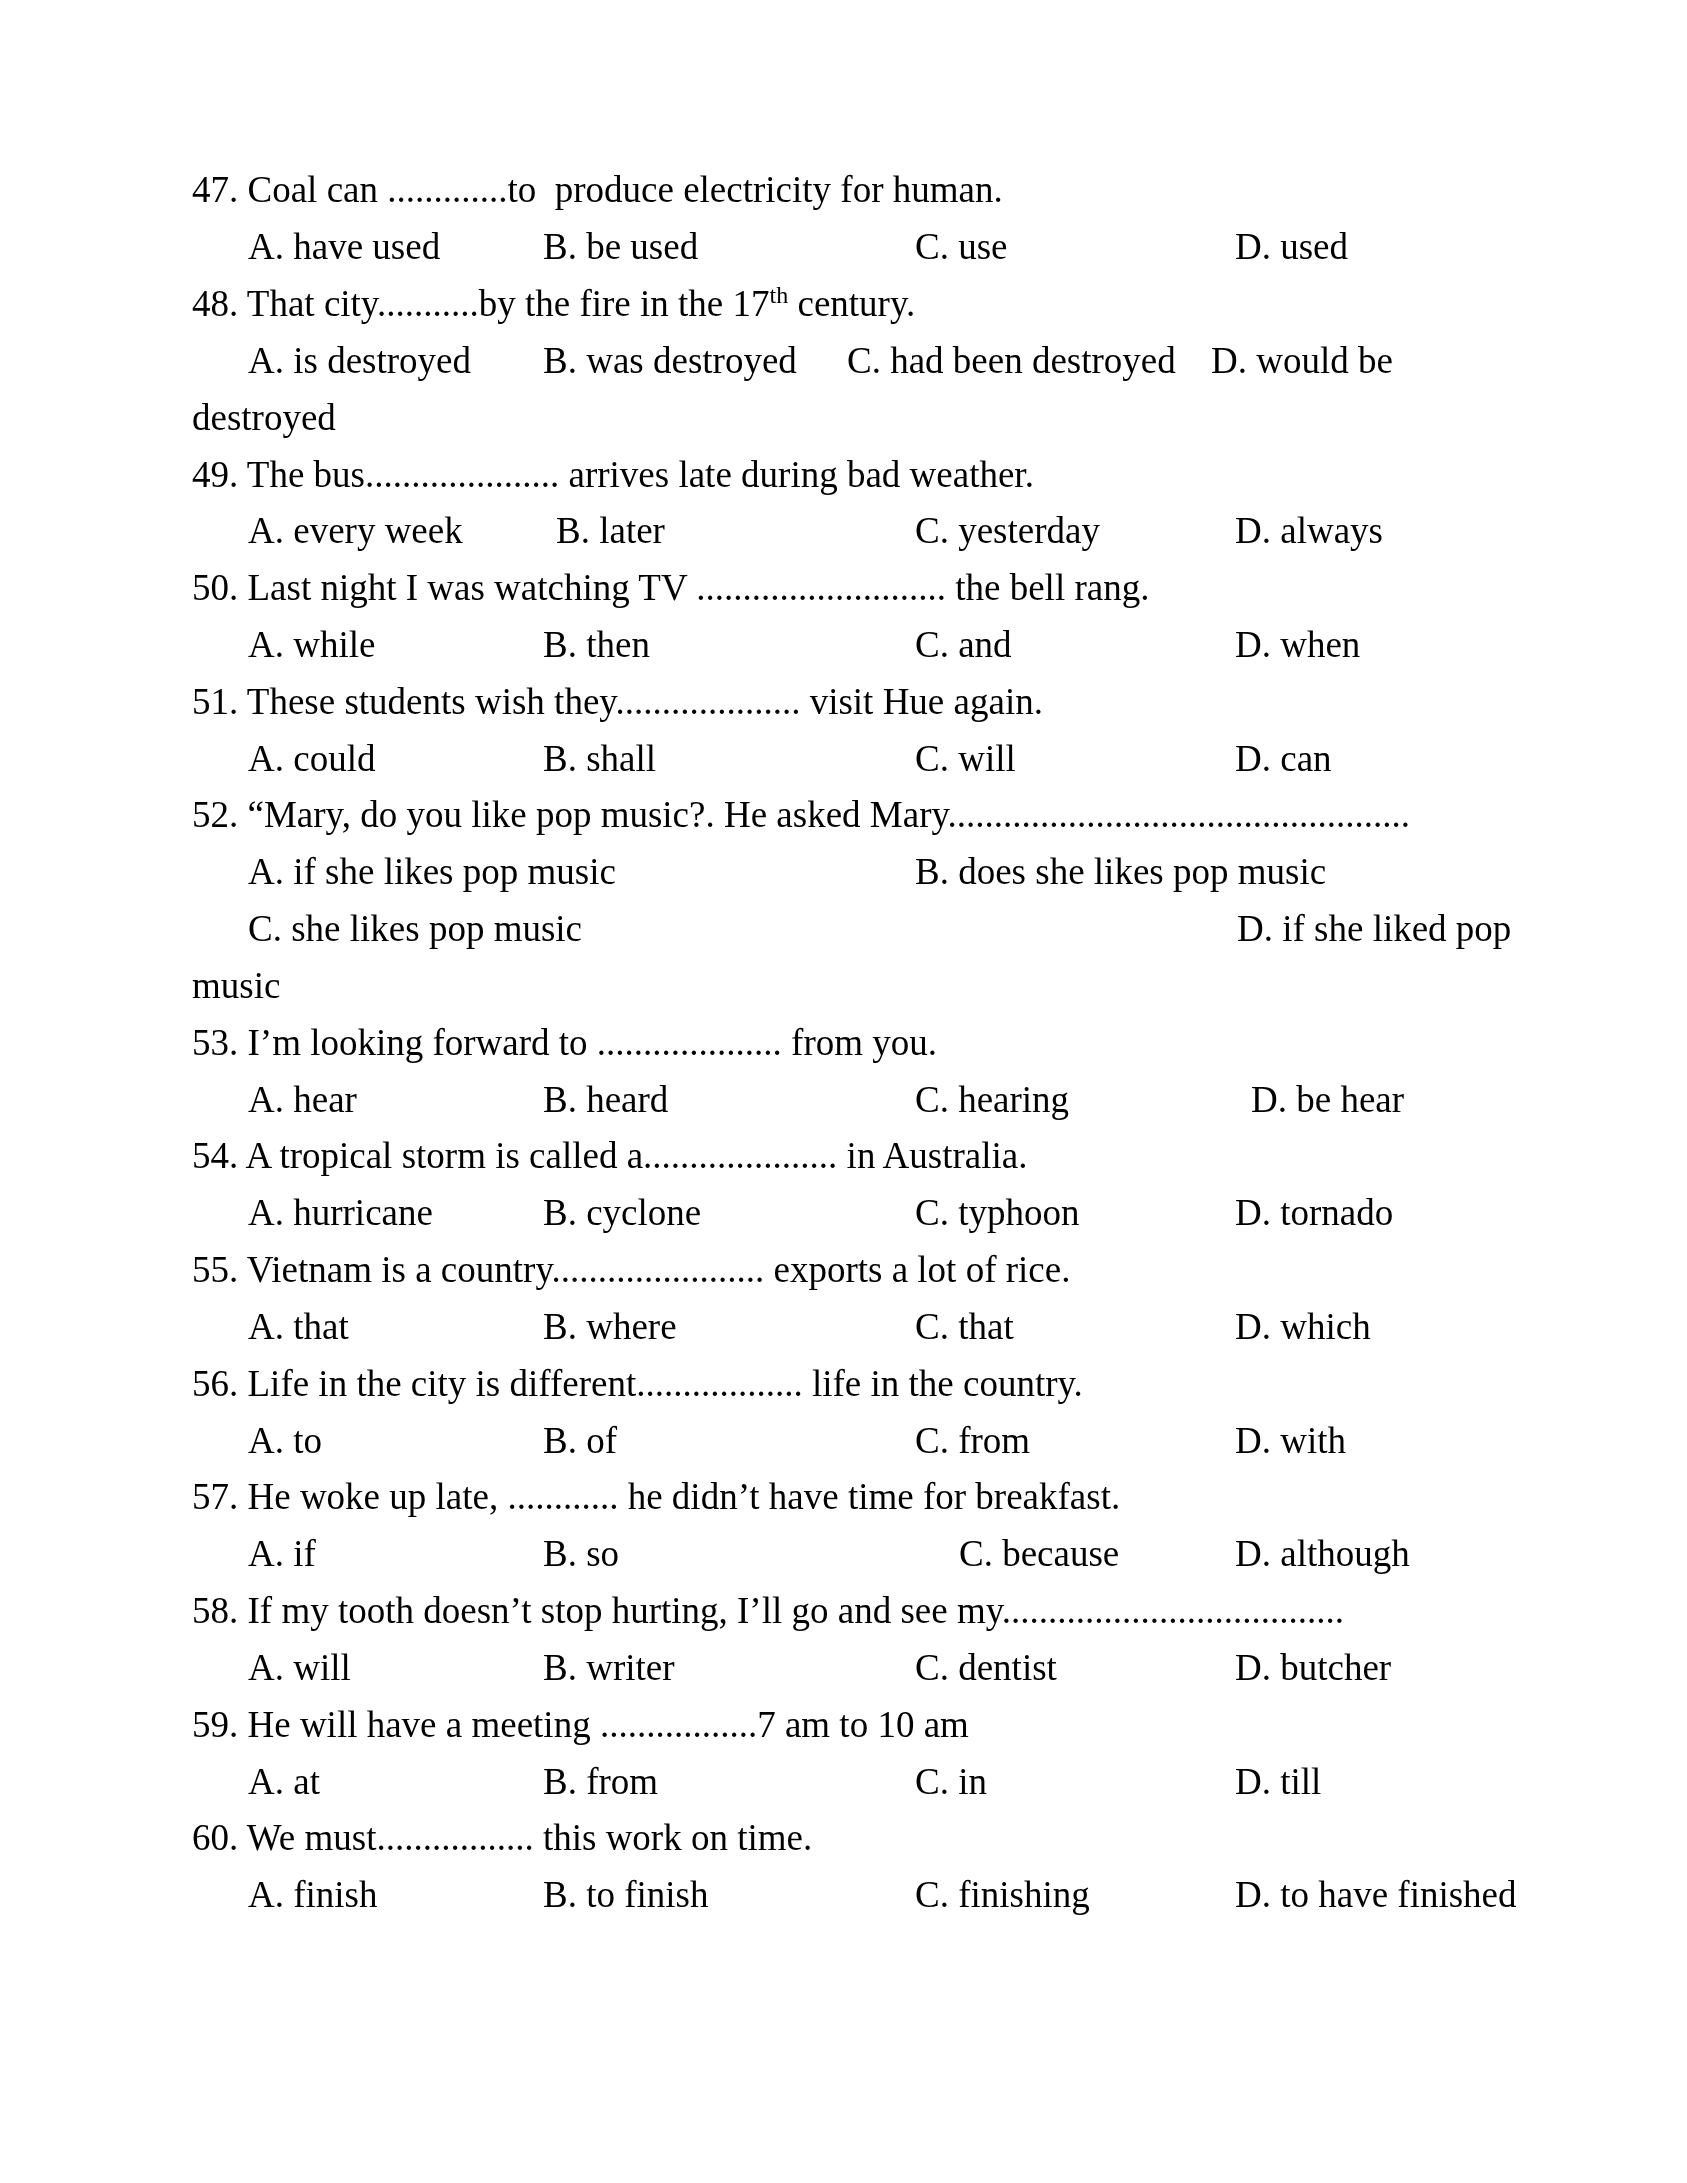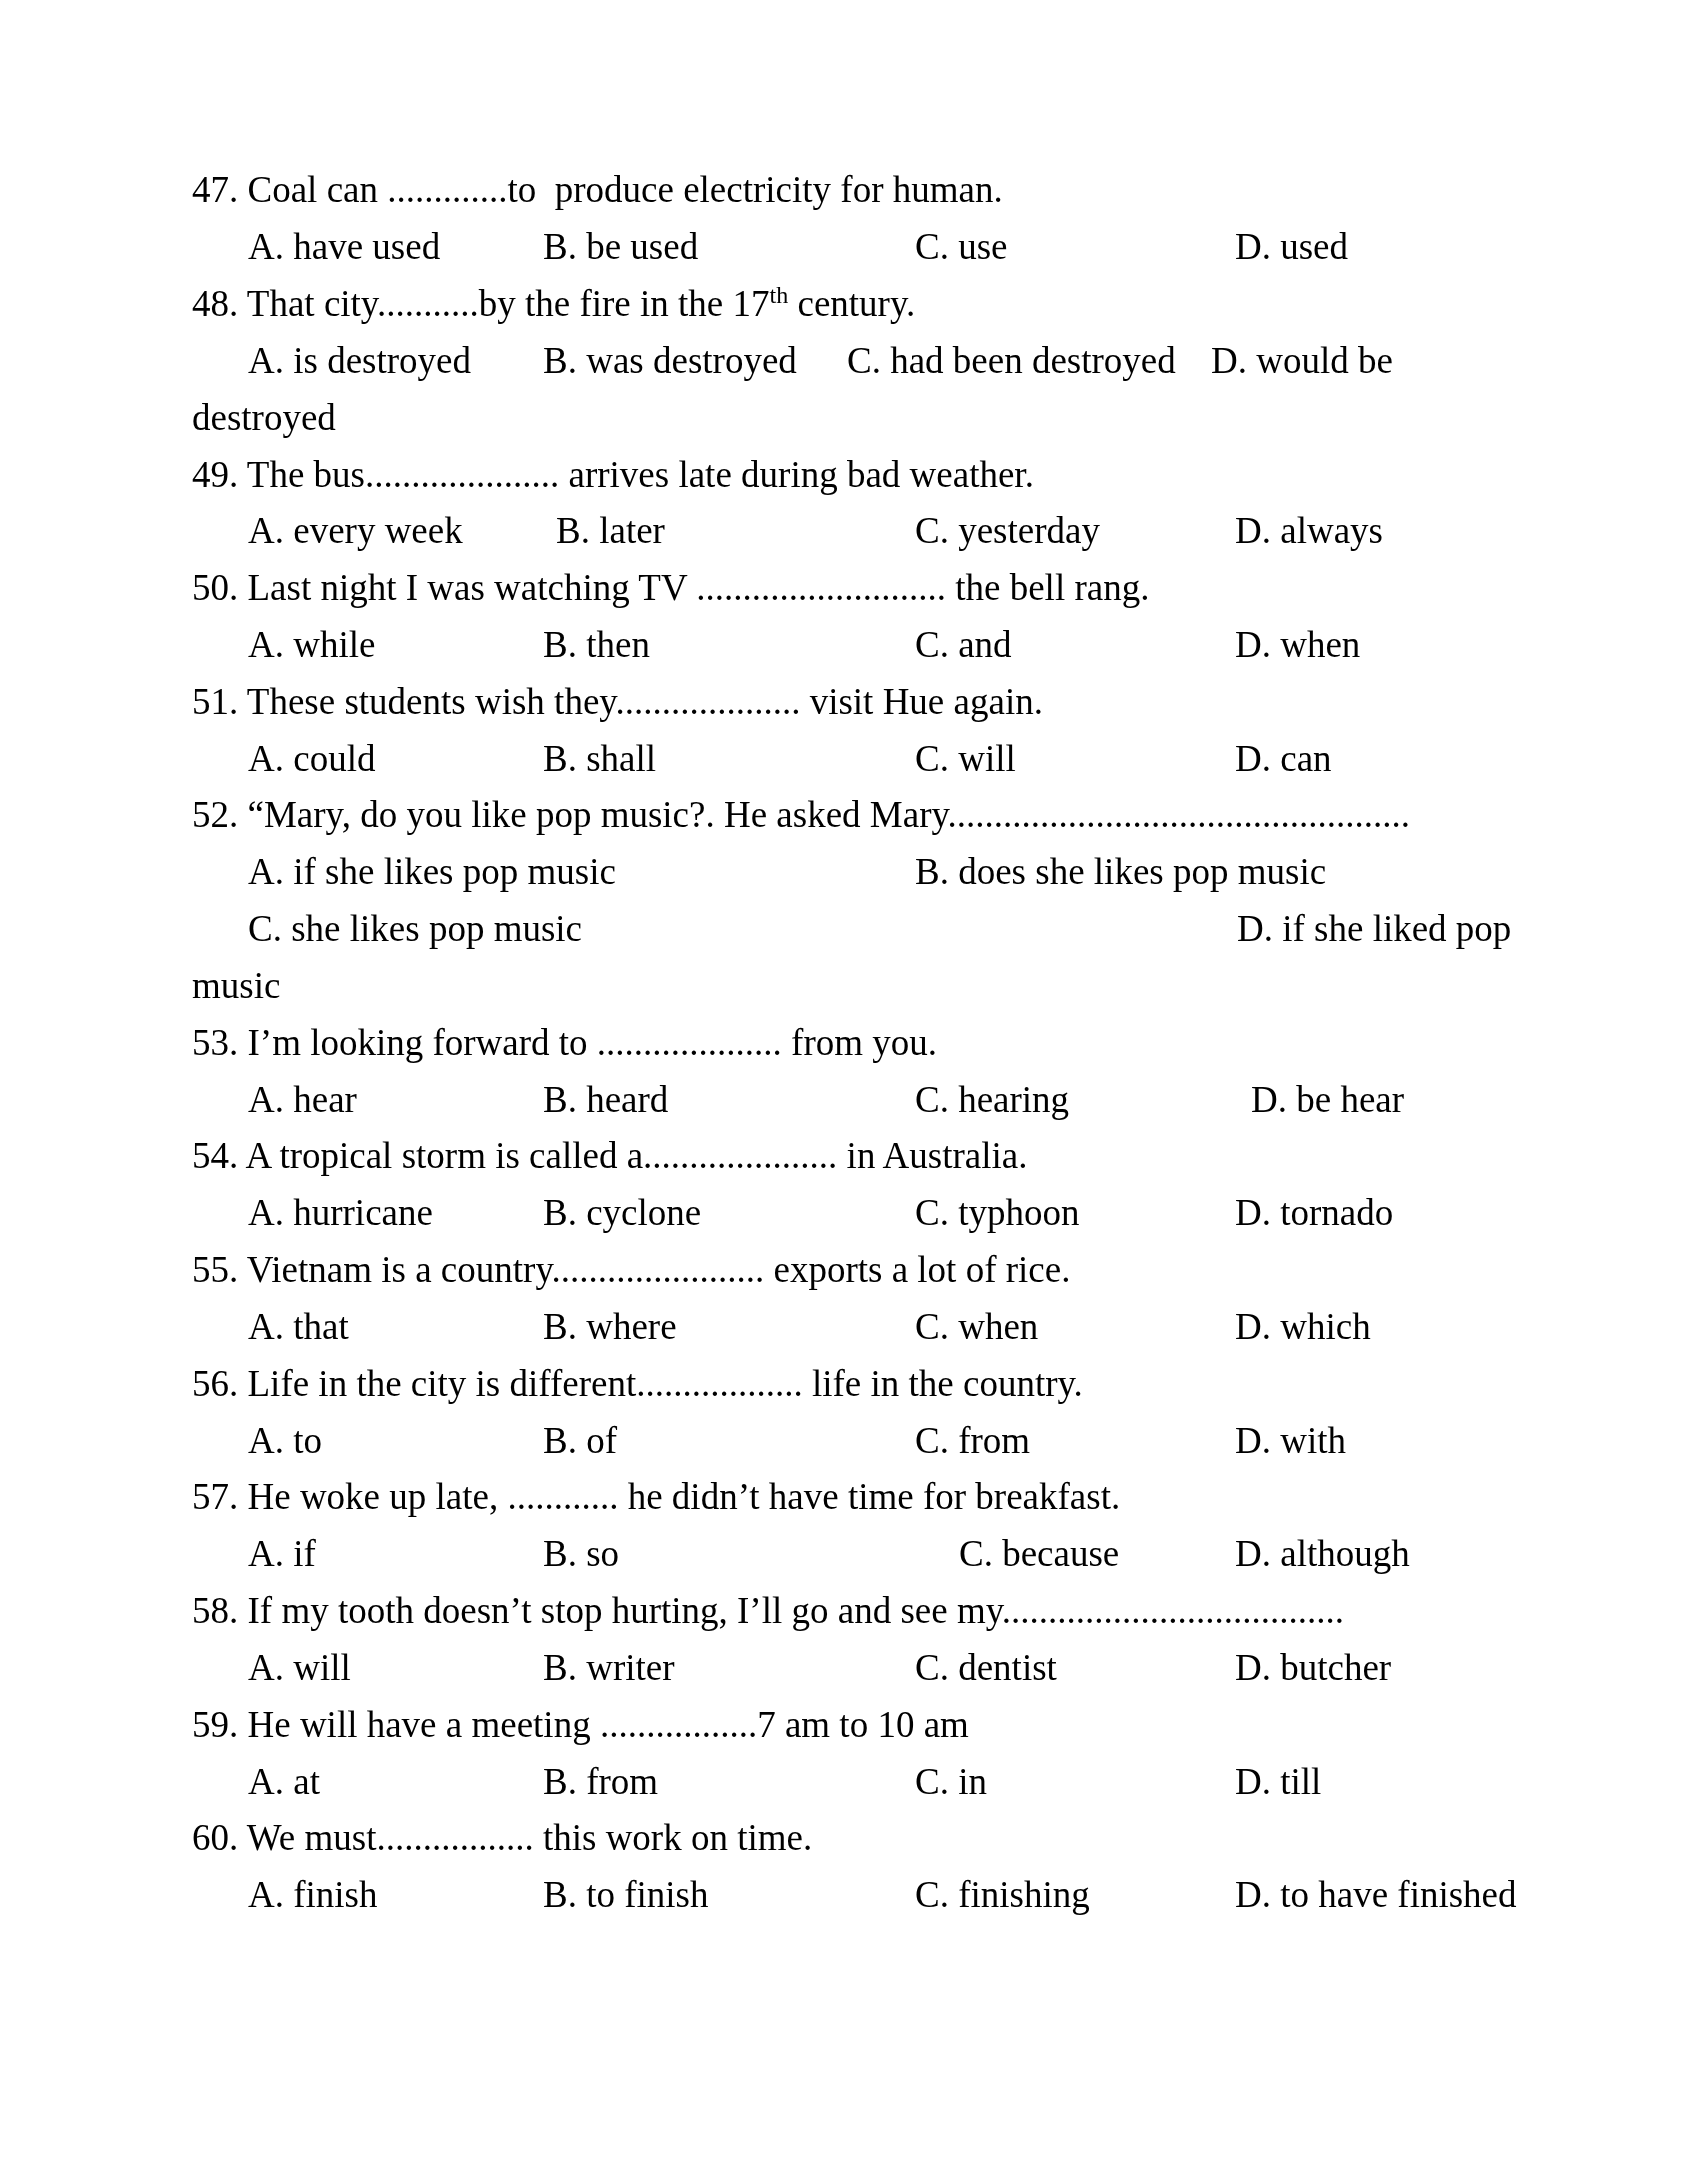--- a/index.html
+++ b/index.html
@@ -49,21 +49,21 @@
     <div class="line" style="top: 740px; left: 0px; width: 1687px;"><span class="opt" style="left: 248px;">A. could</span><span class="opt" style="left: 543px;">B. shall</span><span class="opt" style="left: 915px;">C. will</span><span class="opt" style="left: 1235px;">D. can</span></div>
     <div class="line" style="top: 796px; left: 192px;"><span>52. “Mary, do you like pop music?. He asked Mary..................................................</span></div>
     <div class="line" style="top: 853px; left: 0px; width: 1687px;"><span class="opt" style="left: 248px;">A. if she likes pop music</span><span class="opt" style="left: 915px;">B. does she likes pop music</span></div>
     <div class="line" style="top: 910px; left: 0px; width: 1687px;"><span class="opt" style="left: 248px;">C. she likes pop music</span><span class="opt" style="left: 1237px;">D. if she liked pop</span></div>
     <div class="line" style="top: 967px; left: 192px;"><span>music</span></div>
     <div class="line" style="top: 1024px; left: 192px;"><span>53. I’m looking forward to .................... from you.</span></div>
     <div class="line" style="top: 1081px; left: 0px; width: 1687px;"><span class="opt" style="left: 248px;">A. hear</span><span class="opt" style="left: 543px;">B. heard</span><span class="opt" style="left: 915px;">C. hearing</span><span class="opt" style="left: 1251px;">D. be hear</span></div>
     <div class="line" style="top: 1137px; left: 192px;"><span>54. A tropical storm is called a..................... in Australia.</span></div>
     <div class="line" style="top: 1194px; left: 0px; width: 1687px;"><span class="opt" style="left: 248px;">A. hurricane</span><span class="opt" style="left: 543px;">B. cyclone</span><span class="opt" style="left: 915px;">C. typhoon</span><span class="opt" style="left: 1235px;">D. tornado</span></div>
     <div class="line" style="top: 1251px; left: 192px;"><span>55. Vietnam is a country....................... exports a lot of rice.</span></div>
-    <div class="line" style="top: 1308px; left: 0px; width: 1687px;"><span class="opt" style="left: 248px;">A. that</span><span class="opt" style="left: 543px;">B. where</span><span class="opt" style="left: 915px;">C. when</span><span class="opt" style="left: 1235px;">D. which</span></div>
+    <div class="line" style="top: 1308px; left: 0px; width: 1687px;"><span class="opt" style="left: 248px;">A. that</span><span class="opt" style="left: 543px;">B. where</span><span class="opt" style="left: 915px;">C. that</span><span class="opt" style="left: 1235px;">D. which</span></div>
     <div class="line" style="top: 1365px; left: 192px;"><span>56. Life in the city is different.................. life in the country.</span></div>
     <div class="line" style="top: 1422px; left: 0px; width: 1687px;"><span class="opt" style="left: 248px;">A. to</span><span class="opt" style="left: 543px;">B. of</span><span class="opt" style="left: 915px;">C. from</span><span class="opt" style="left: 1235px;">D. with</span></div>
     <div class="line" style="top: 1478px; left: 192px;"><span>57. He woke up late, ............ he didn’t have time for breakfast.</span></div>
     <div class="line" style="top: 1535px; left: 0px; width: 1687px;"><span class="opt" style="left: 248px;">A. if</span><span class="opt" style="left: 543px;">B. so</span><span class="opt" style="left: 915px; margin-left: 44px;">C. because</span><span class="opt" style="left: 1235px;">D. although</span></div>
     <div class="line" style="top: 1592px; left: 192px;"><span>58. If my tooth doesn’t stop hurting, I’ll go and see my.....................................</span></div>
     <div class="line" style="top: 1649px; left: 0px; width: 1687px;"><span class="opt" style="left: 248px;">A. will</span><span class="opt" style="left: 543px;">B. writer</span><span class="opt" style="left: 915px;">C. dentist</span><span class="opt" style="left: 1235px;">D. butcher</span></div>
     <div class="line" style="top: 1706px; left: 192px;"><span>59. He will have a meeting .................7 am to 10 am</span></div>
     <div class="line" style="top: 1763px; left: 0px; width: 1687px;"><span class="opt" style="left: 248px;">A. at</span><span class="opt" style="left: 543px;">B. from</span><span class="opt" style="left: 915px;">C. in</span><span class="opt" style="left: 1235px;">D. till</span></div>
     <div class="line" style="top: 1819px; left: 192px;"><span>60. We must................. this work on time.</span></div>
     <div class="line" style="top: 1876px; left: 0px; width: 1687px;"><span class="opt" style="left: 248px;">A. finish</span><span class="opt" style="left: 543px;">B. to finish</span><span class="opt" style="left: 915px;">C. finishing</span><span class="opt" style="left: 1235px;">D. to have finished</span></div>

